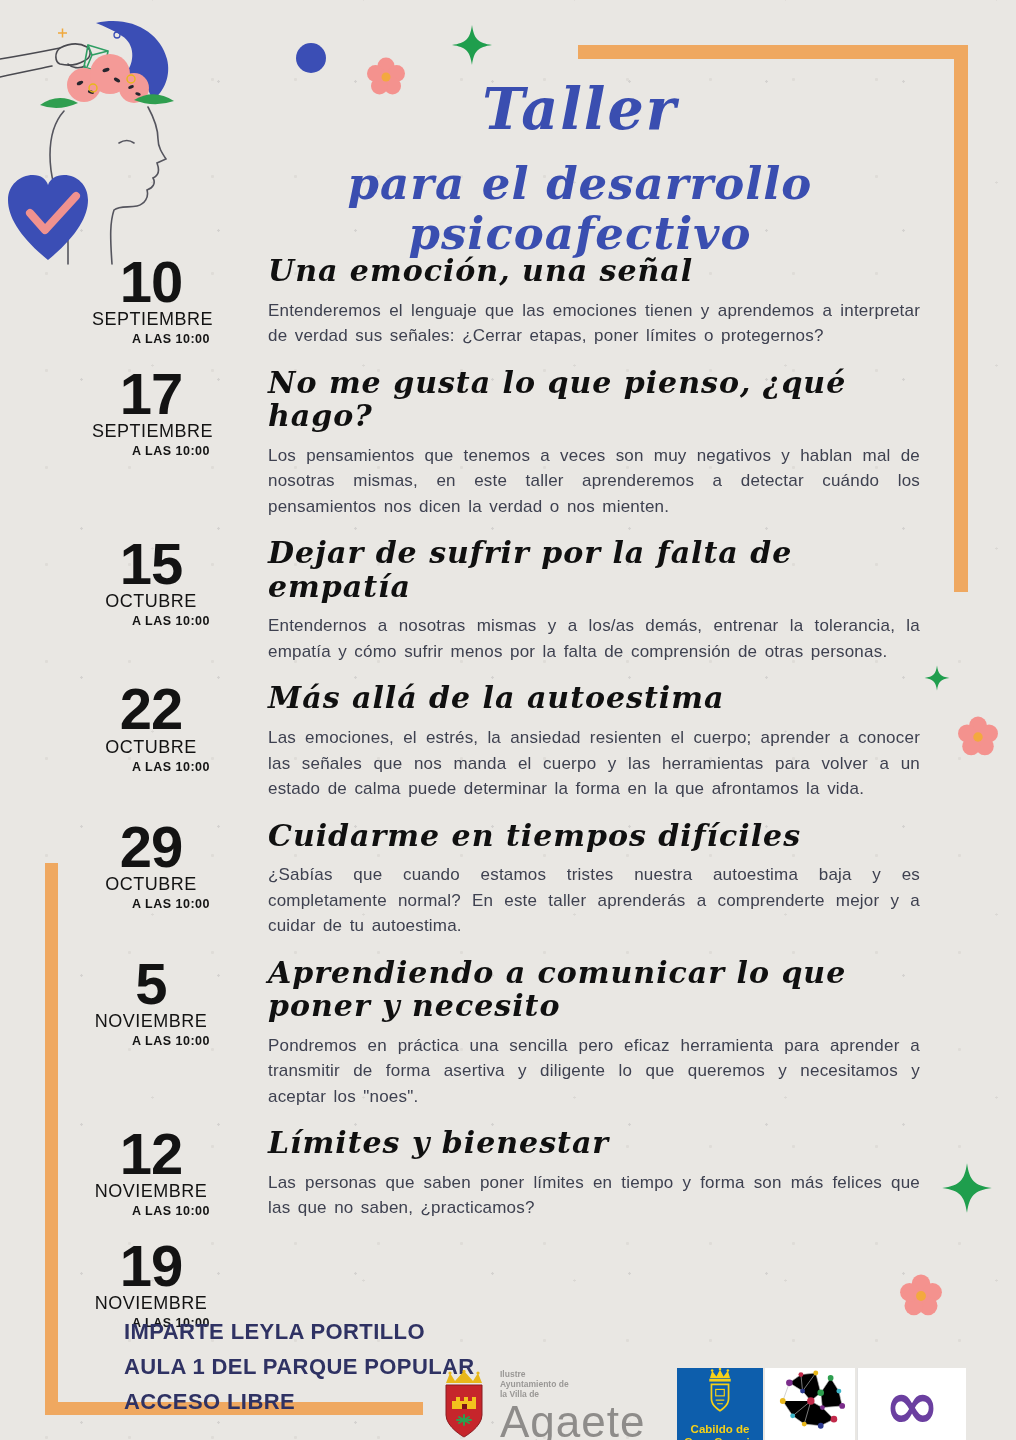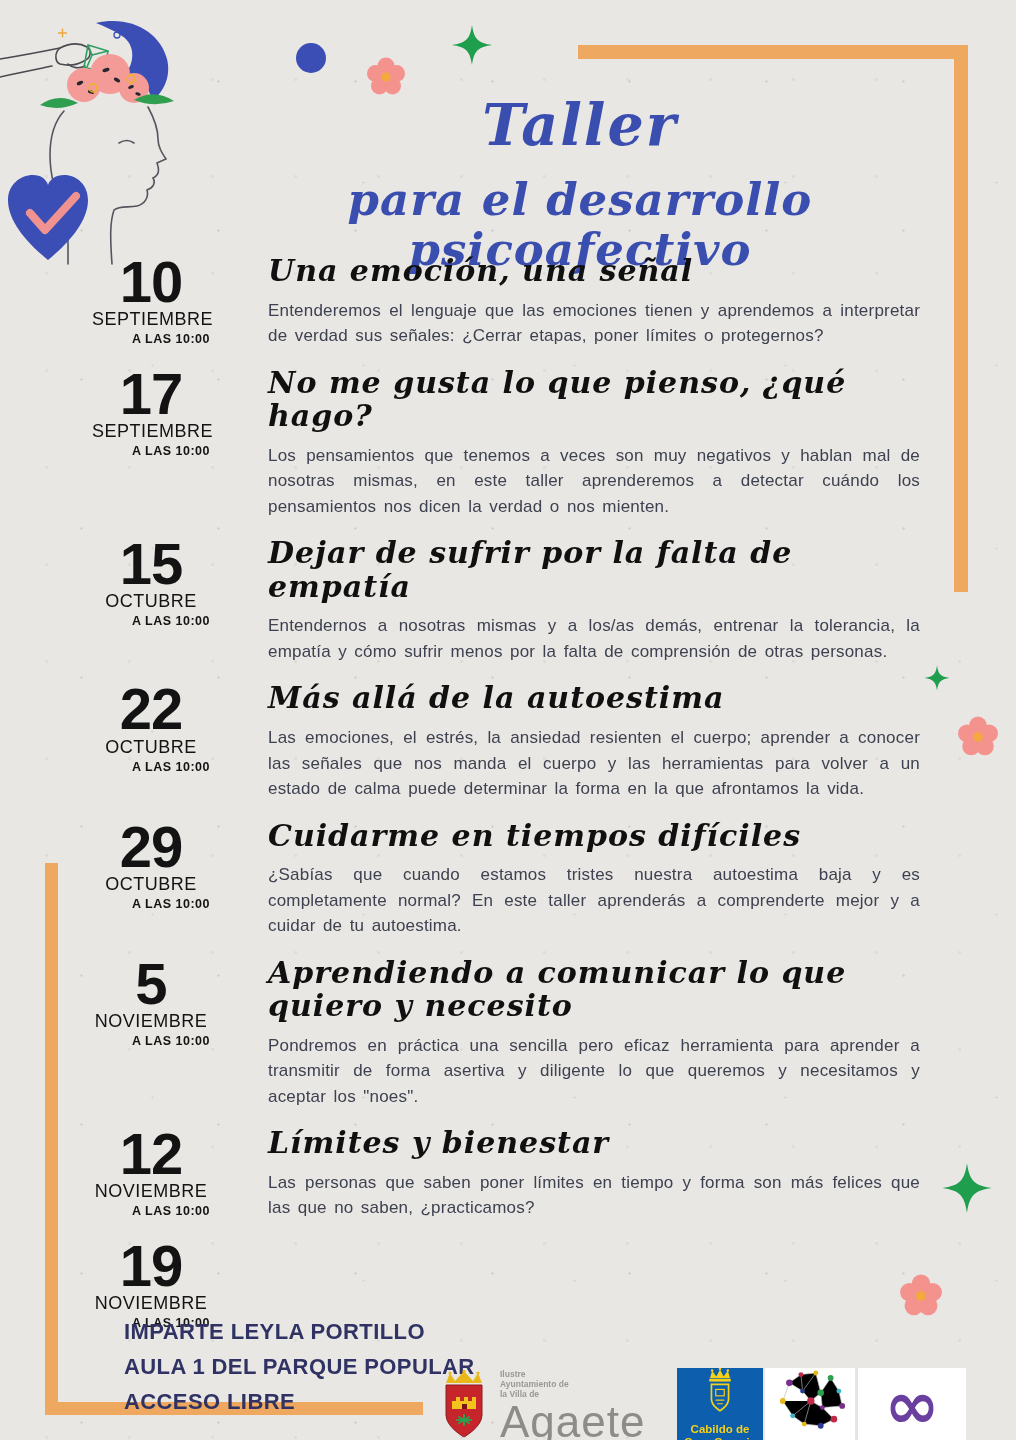--- a/index.html
+++ b/index.html
@@ -17,21 +17,21 @@
   .script{font-family:"DejaVu Serif",serif;font-style:italic;font-weight:bold;}
 
   
   .frame-tr{position:absolute;left:578px;top:45px;width:376px;height:533px;
     border-top:14px solid #efa860;border-right:14px solid #efa860;}
   .frame-bl{position:absolute;left:45px;top:863px;width:365px;height:539px;
     border-left:13px solid #efa860;border-bottom:13px solid #efa860;}
 
   
   .illus{position:absolute;left:0;top:15px;}
-  .title-block{position:absolute;left:250px;top:96px;width:660px;text-align:center;color:#3a4eb0;}
+  .title-block{position:absolute;left:250px;top:80px;width:660px;text-align:center;color:#3a4eb0;}
   .title-1{font-size:57px;letter-spacing:2px;line-height:1;}
   .title-2{font-size:45px;letter-spacing:1px;line-height:1.1;margin-top:22px;}
 
   
   .deco{position:absolute;}
 
   
   .schedule{position:absolute;left:0;top:254px;width:1016px;}
   .session{display:flex;padding-left:92px;margin-bottom:17px;}
   .date-col{width:118px;flex-shrink:0;text-align:center;margin-right:58px;color:#131313;}
@@ -234,21 +234,21 @@
       </div>
     </div>
 
     <div class="session">
       <div class="date-col">
         <div class="day">5</div>
         <div class="month">NOVIEMBRE</div>
         <div class="time">A LAS 10:00</div>
       </div>
       <div class="content-col">
-        <h3 class="script s-title">Aprendiendo a comunicar lo que quiero y necesito</h3>
+        <h3 class="script s-title">Aprendiendo a comunicar lo que poner y necesito</h3>
         <p class="s-desc">Pondremos en práctica una sencilla pero eficaz herramienta para aprender a transmitir de forma asertiva y diligente lo que queremos y necesitamos y aceptar los "noes".</p>
       </div>
     </div>
 
     <div class="session">
       <div class="date-col">
         <div class="day">12</div>
         <div class="month">NOVIEMBRE</div>
         <div class="time">A LAS 10:00</div>
       </div>

